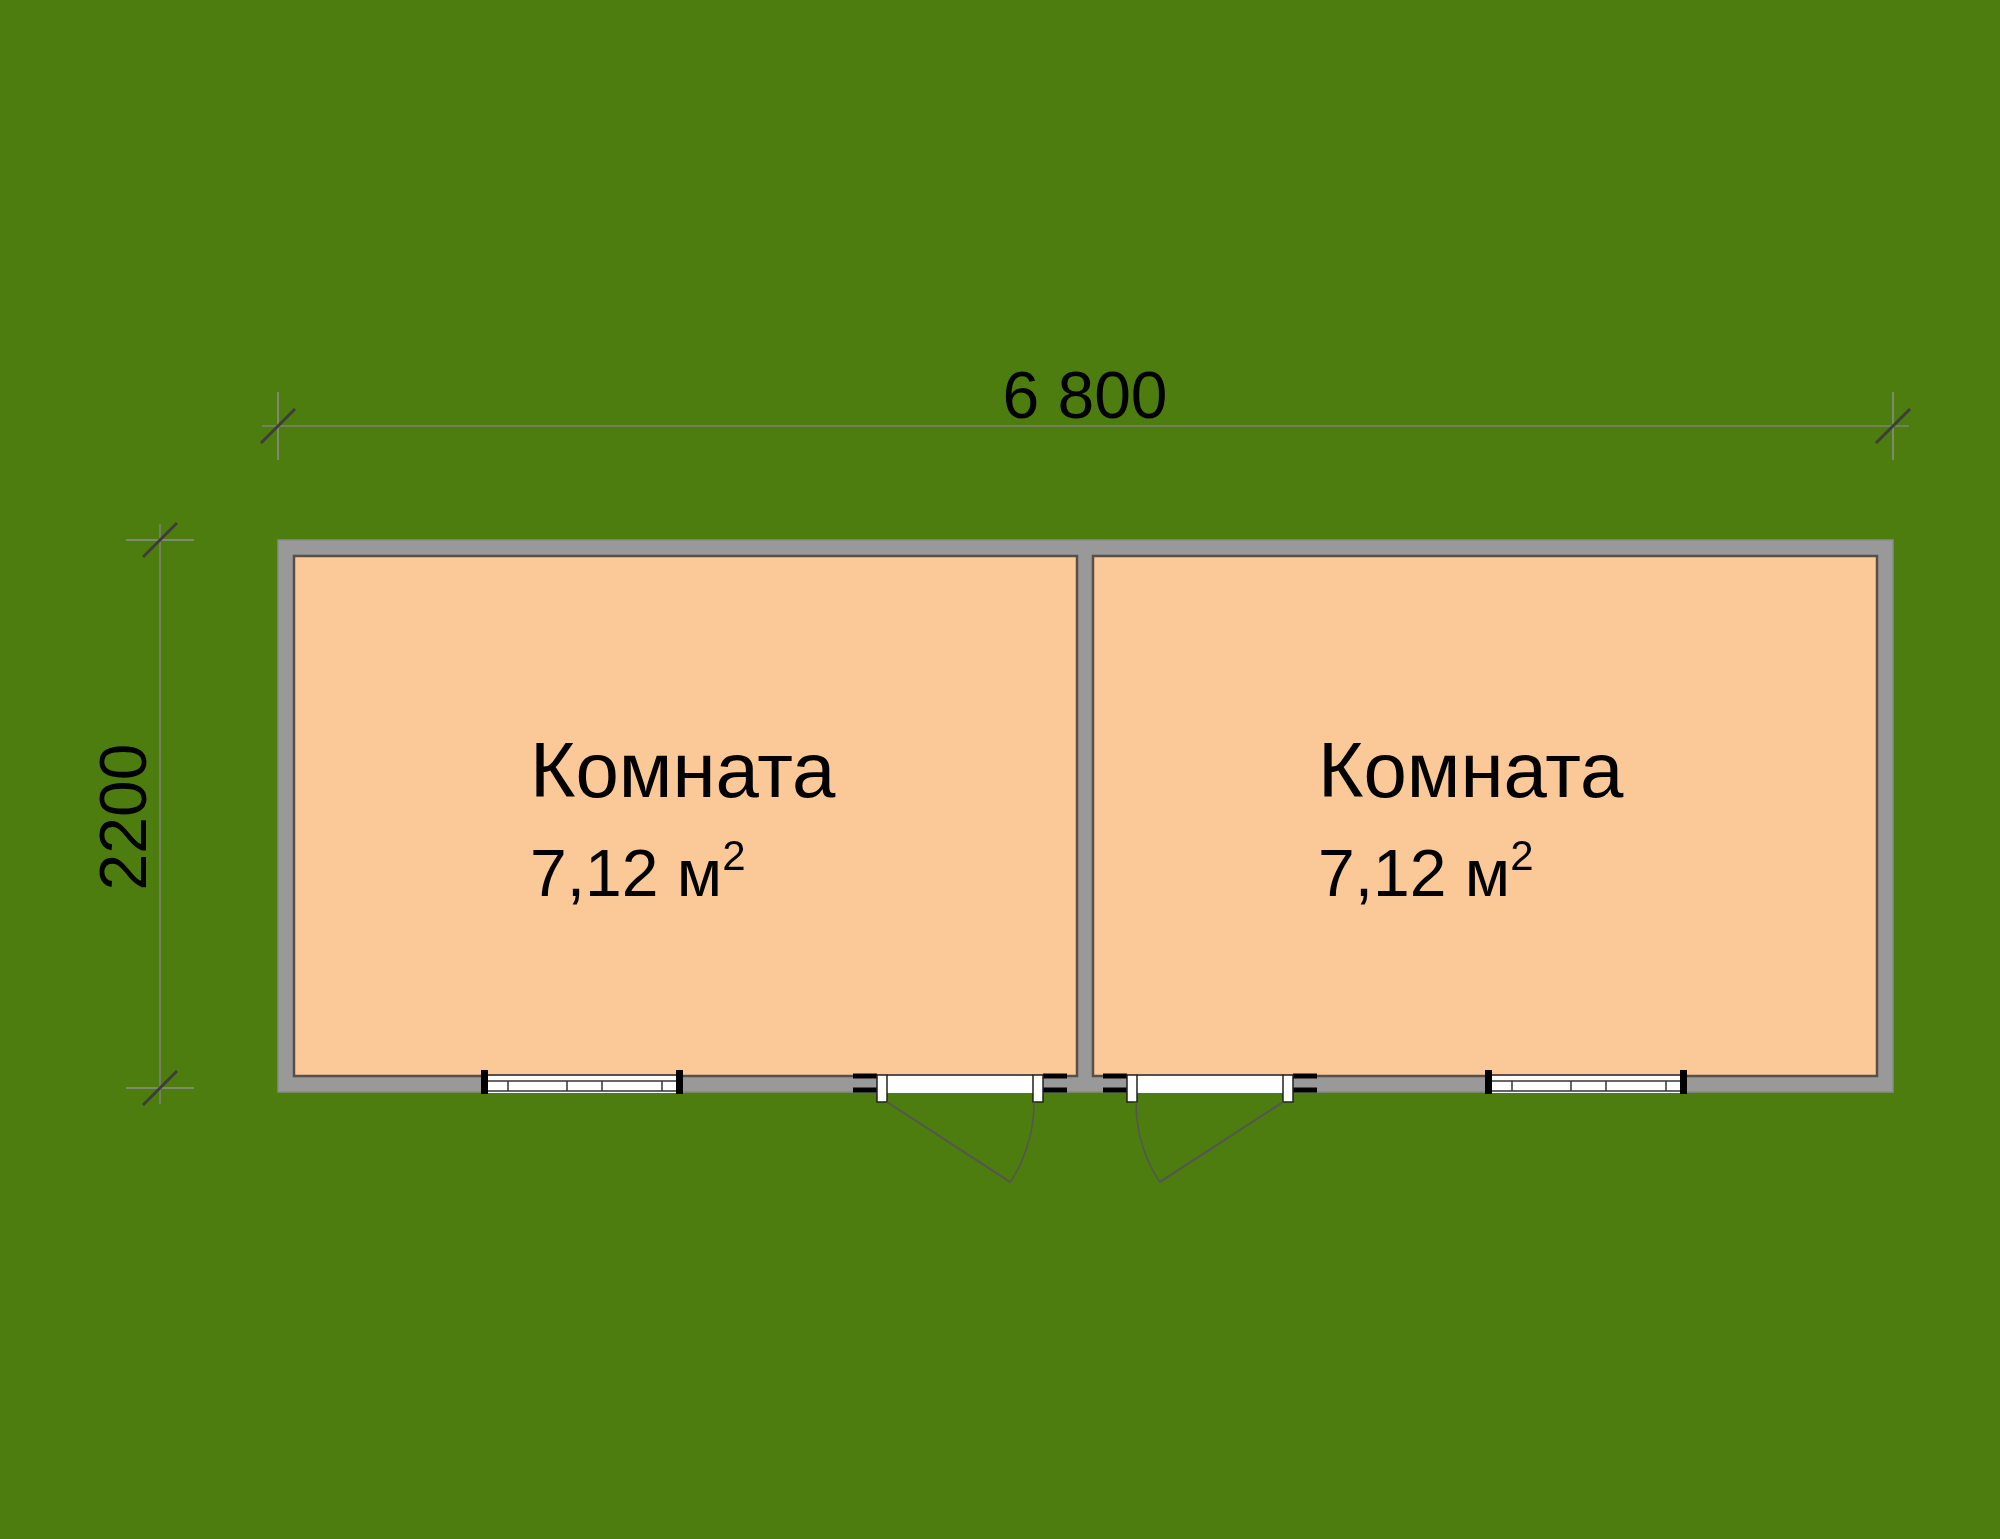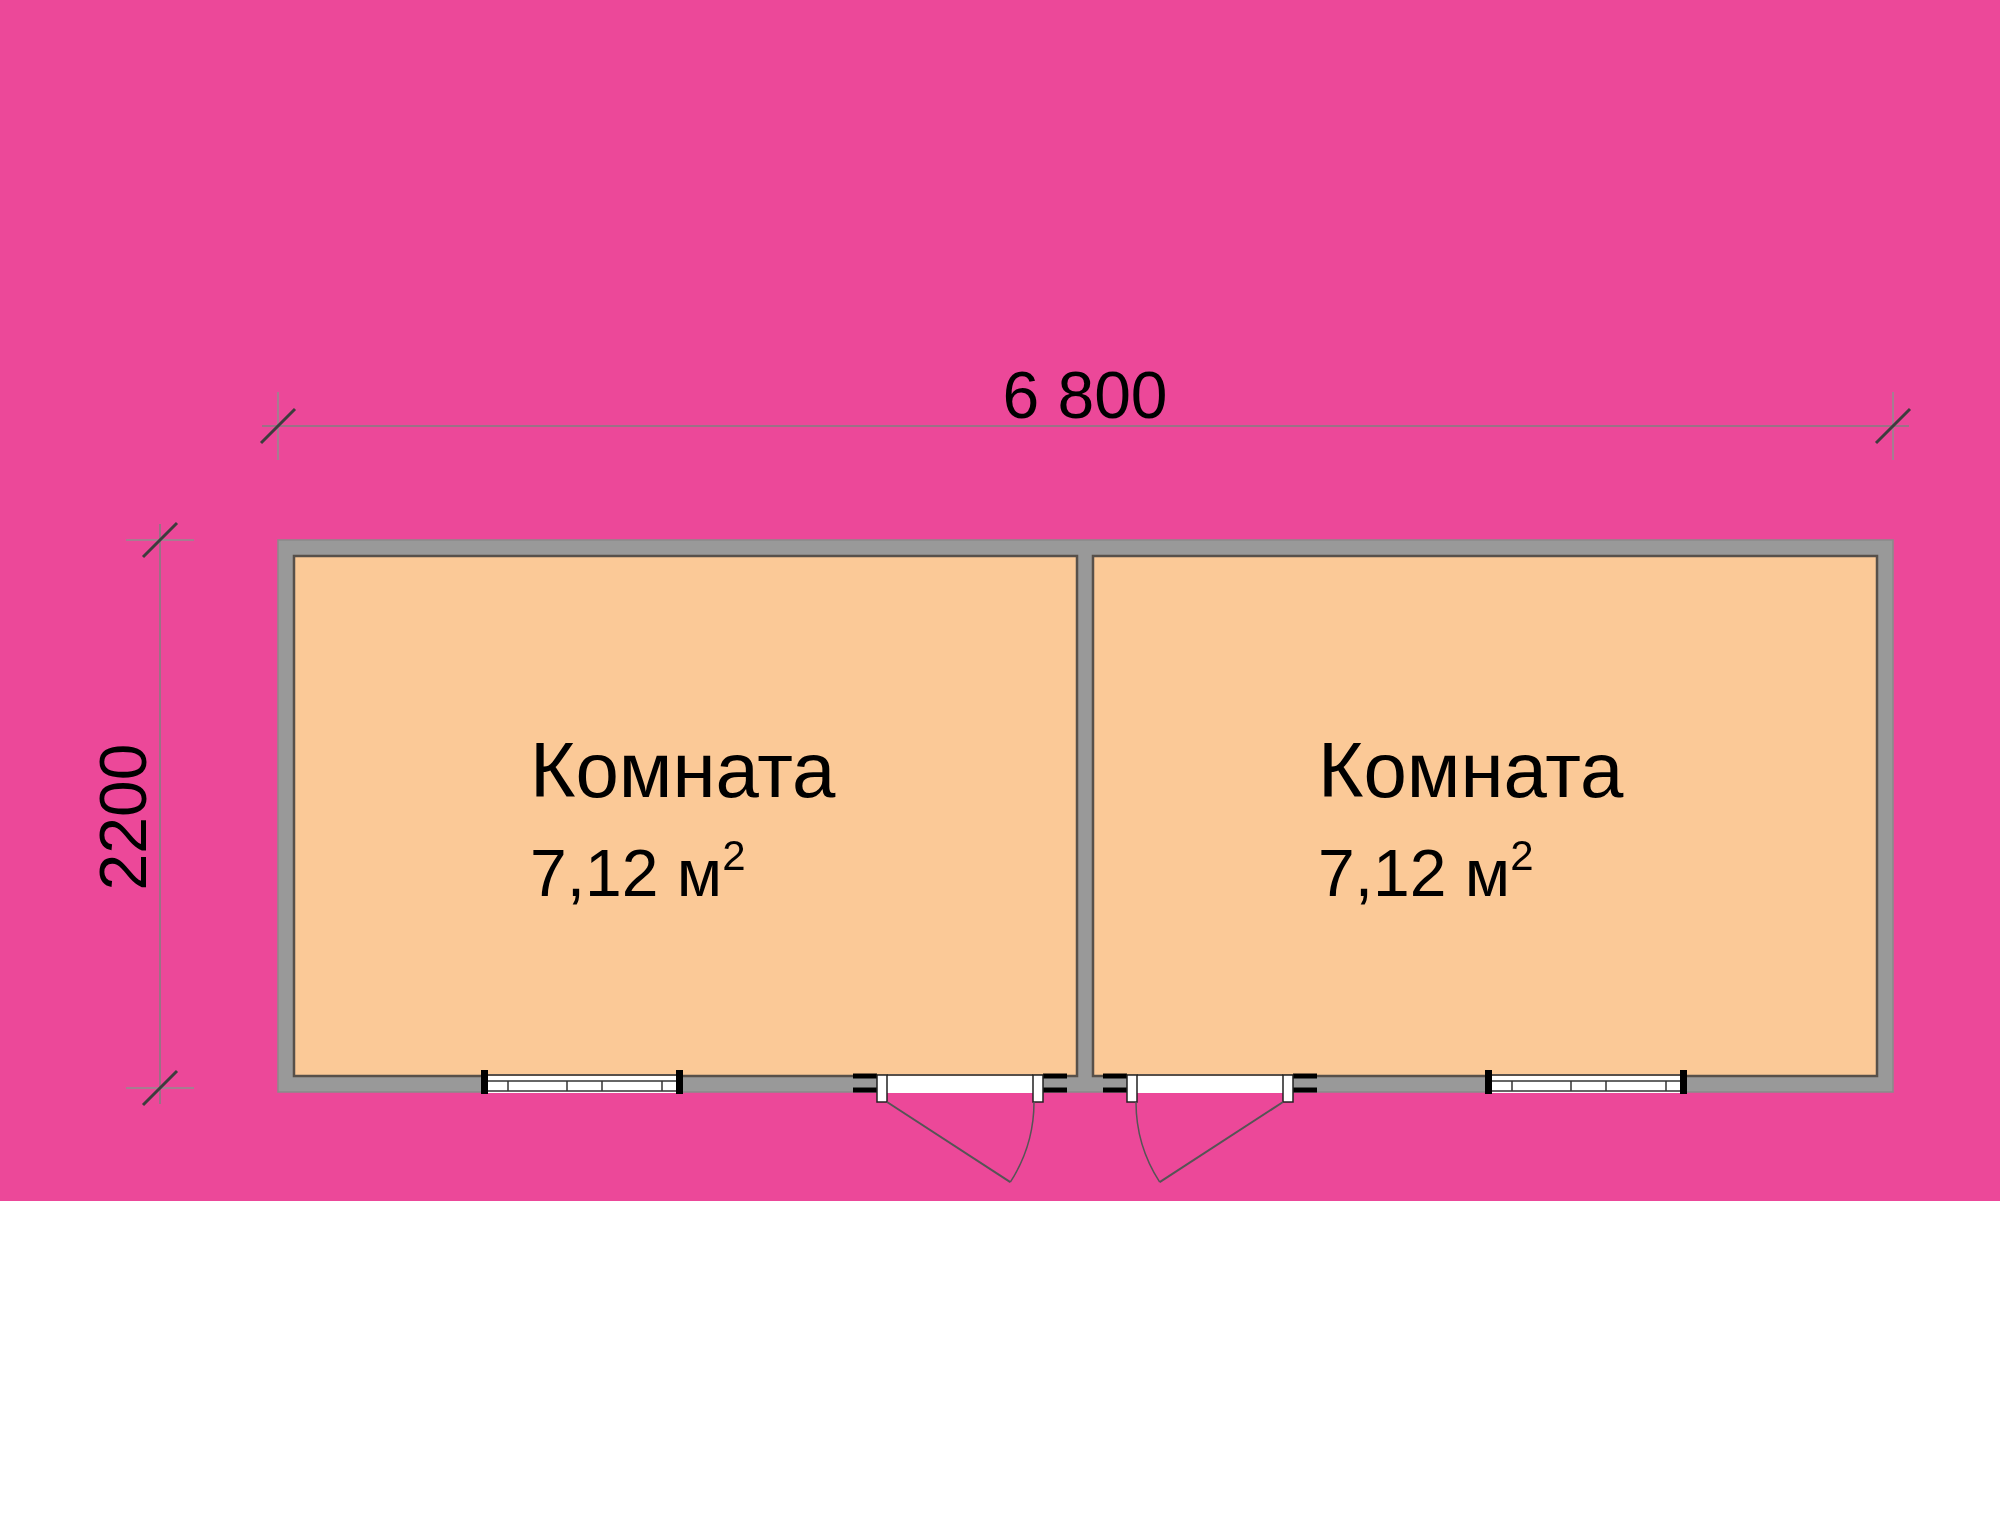--- a/index.html
+++ b/index.html
@@ -7,22 +7,22 @@
     padding: 0;
     background: #ffffff;
     width: 2000px;
     height: 1539px;
     overflow: hidden;
     font-family: "Liberation Sans", sans-serif;
   }
   .plan-wrap {
     position: relative;
     width: 2000px;
-    height: 1201px;
-    background: #ec4899;
+    height: 1539px;
+    background: #4d7c0f;
   }
   svg { display: block; }
   text {
     font-family: "Liberation Sans", sans-serif;
     fill: #000000;
   }
   .dim-text { font-size: 66px; }
   .room-name { font-size: 78px; }
   .room-area { font-size: 66px; }
   .room-area-sup { font-size: 42px; }

